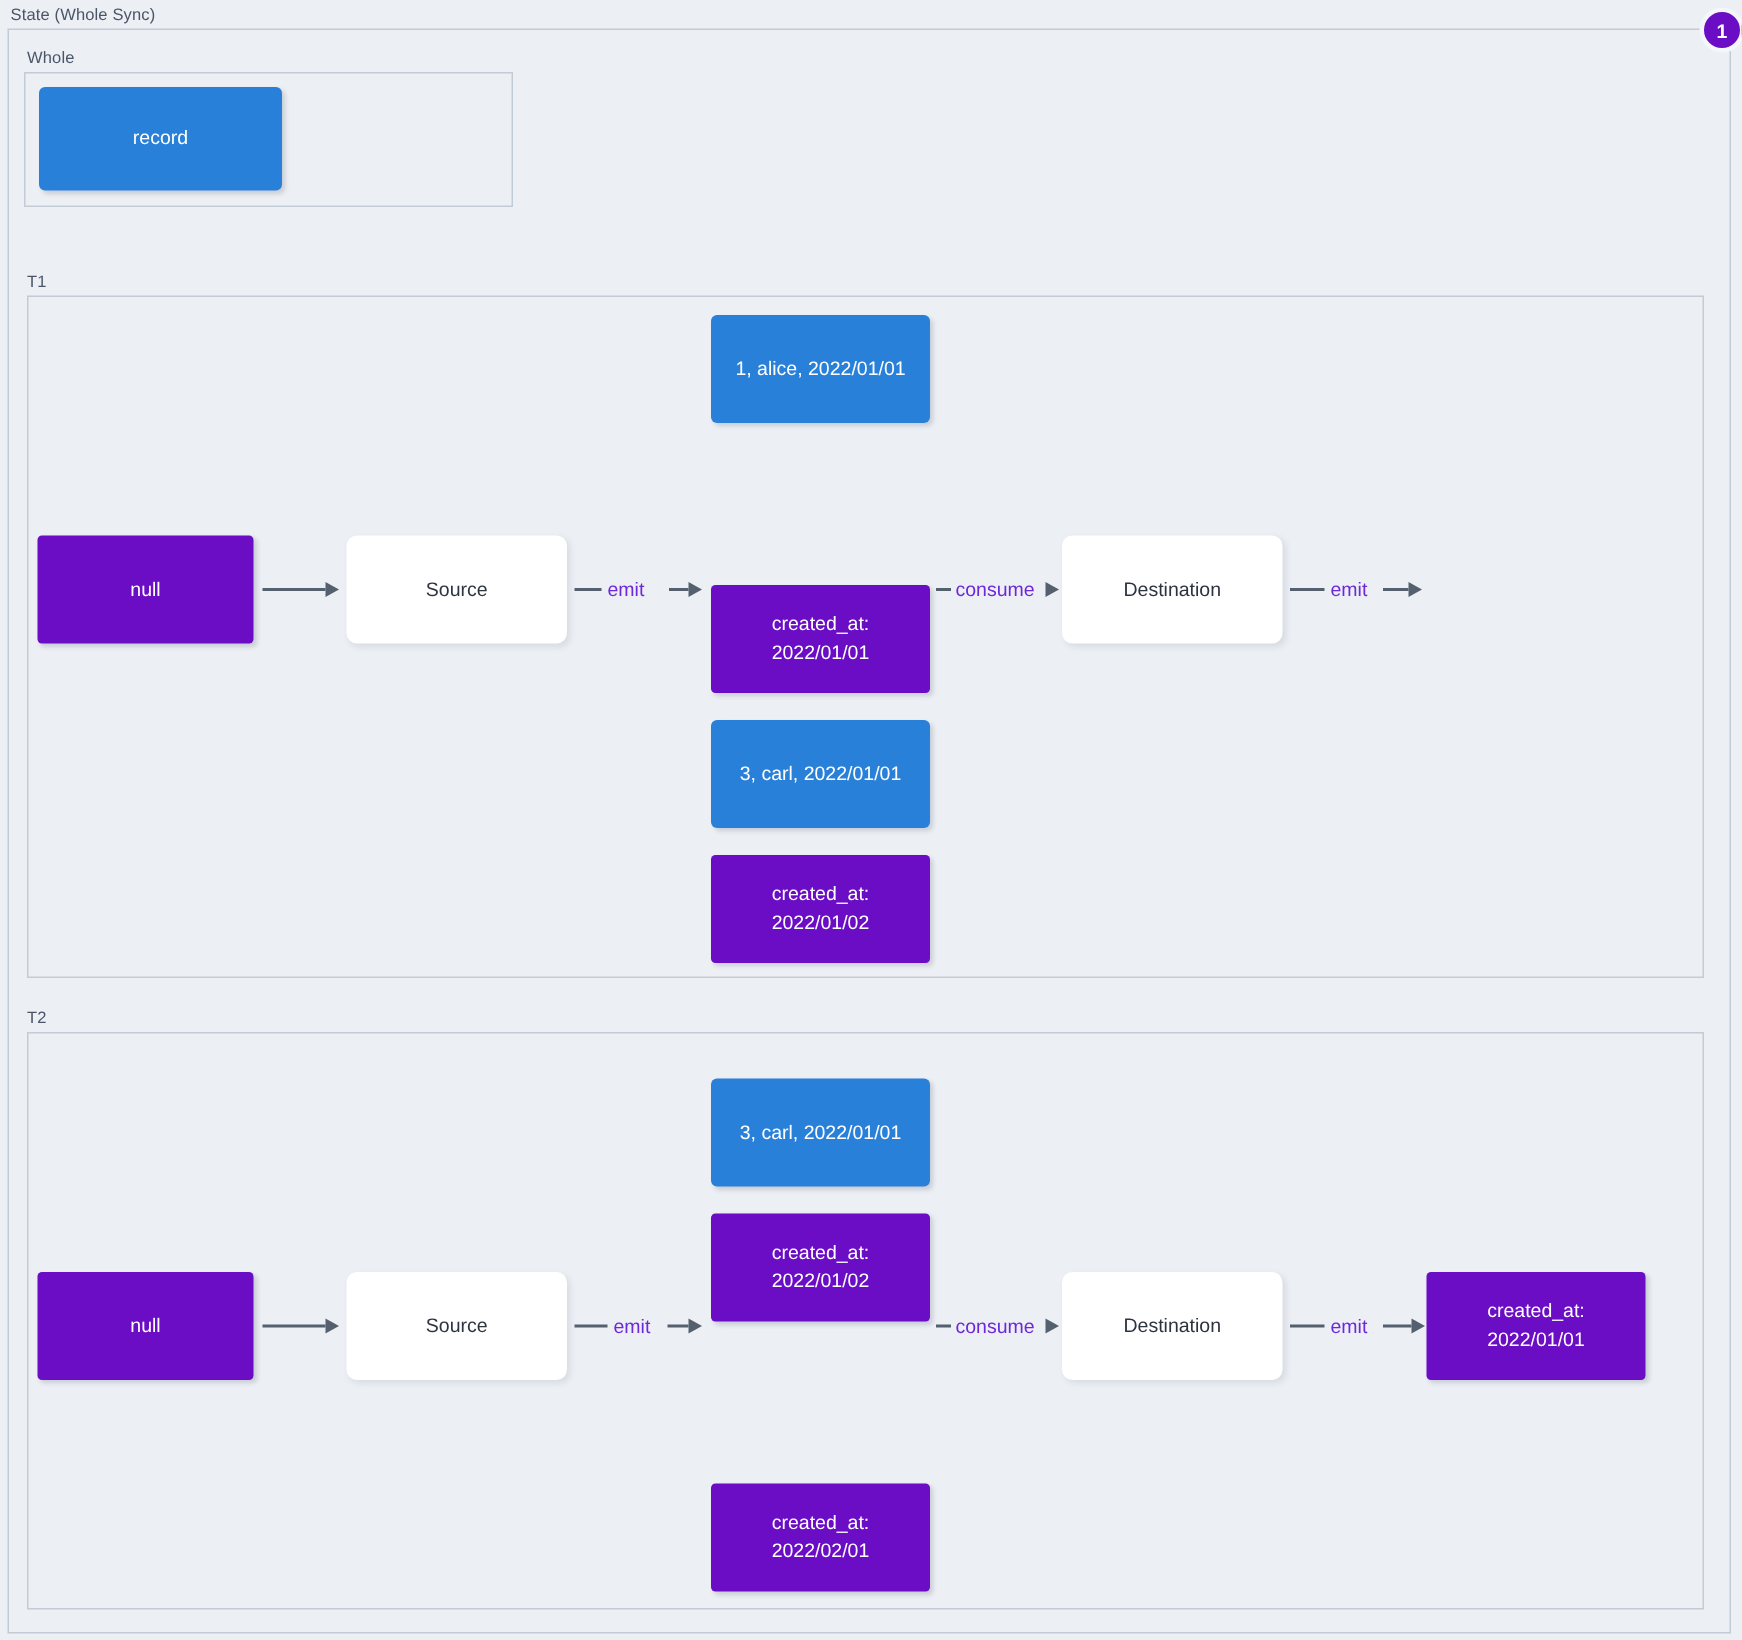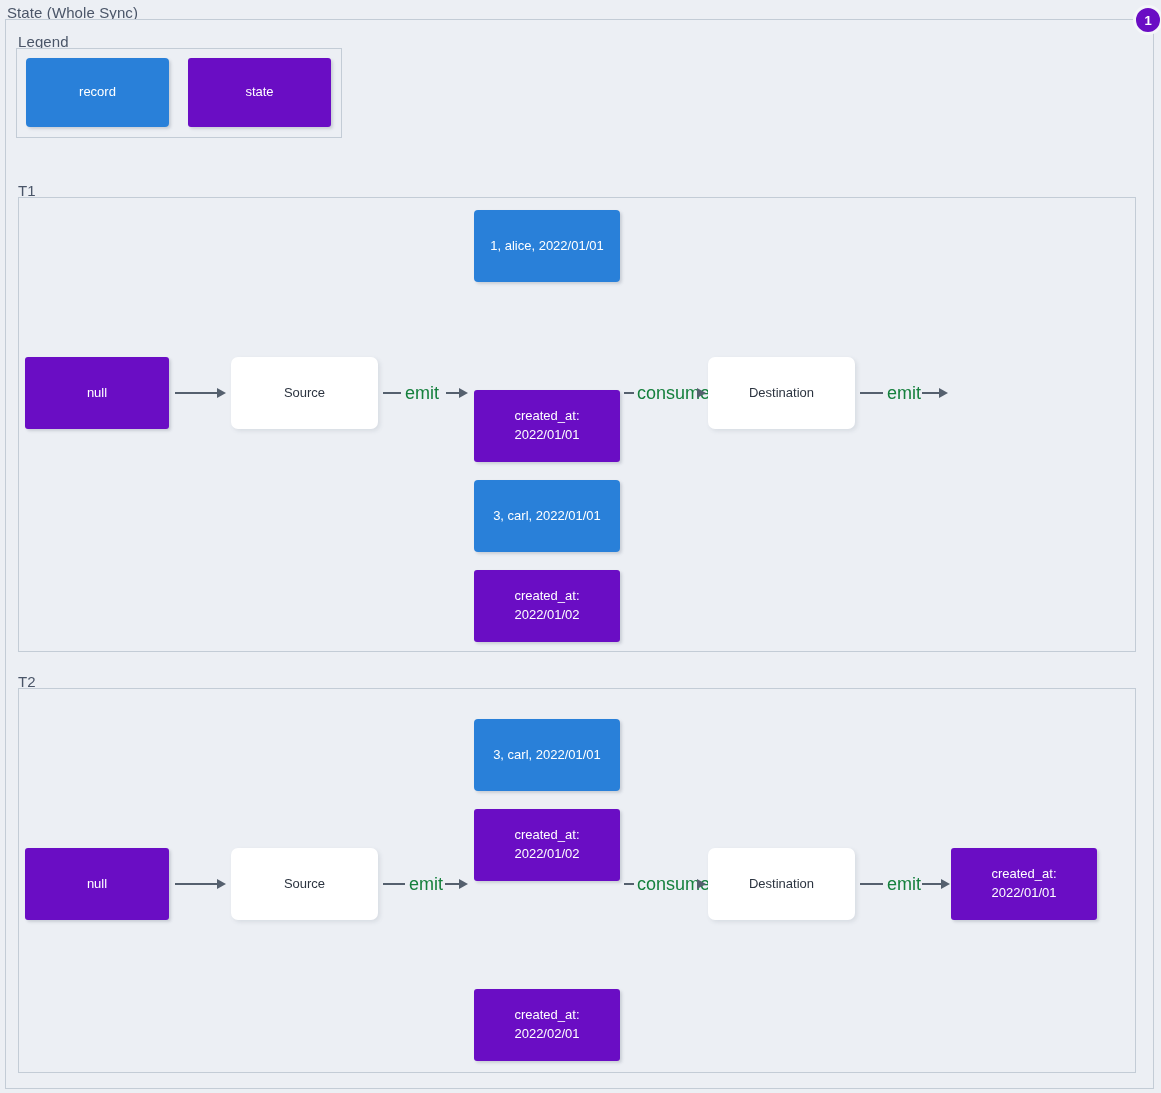--- a/index.html
+++ b/index.html
@@ -18,21 +18,21 @@
 
   
   .frame {
     position: absolute;
     border: 1px solid #c3ccd6;
     background: #eceff4;
     box-sizing: border-box;
   }
   .frame-label {
     position: absolute;
-    font-size: 15px;
+    font-size: 11px;
     color: #4a5568;
     white-space: nowrap;
     letter-spacing: .1px;
   }
 
   
   .node {
     position: absolute;
     box-sizing: border-box;
     display: flex;
@@ -74,22 +74,22 @@
     border-top: 5.5px solid transparent;
     border-bottom: 5.5px solid transparent;
     border-left: 9px solid #55606e;
     top: 50%;
     transform: translateY(-50%);
   }
   .edge-label {
     position: absolute;
     top: 50%;
     transform: translateY(-50%);
-    font-size: 18px;
-    color: #15803d;
+    font-size: 13px;
+    color: #6d28d9;
     background: #eceff4;
     padding: 0 2px;
     white-space: nowrap;
     line-height: 1;
   }
 
   
   .badge {
     position: absolute;
     width: 30px;
@@ -108,28 +108,25 @@
 </style>
 </head>
 <body>
 
 <div id="canvas">
 
   <div class="frame-label" style="left:7px; top:4px;">State (Whole Sync)</div>
 
   <div class="frame" style="left:5px; top:19px; width:1149px; height:1070px;"></div>
 
-  <div class="frame-label" style="left:18px; top:33px;">Legend</div>
+  <div class="frame-label" style="left:18px; top:33px;">Whole</div>
   <div class="frame" style="left:16px; top:48px; width:326px; height:90px;"></div>
 
-  <div class="node record" style="left:26px; top:58px; width:143px; height:69px;">
+  <div class="node record" style="left:26px; top:58px; width:162px; height:69px;">
     <span>record</span>
-  </div>
-  <div class="node state" style="left:188px; top:58px; width:143px; height:69px;">
-    <span>state</span>
   </div>
 
   <div class="frame-label" style="left:18px; top:182px;">T1</div>
   <div class="frame" style="left:18px; top:197px; width:1118px; height:455px;"></div>
 
   <div class="node state" style="left:25px; top:357px; width:144px; height:72px;">
     <span>null</span>
   </div>
 
   <div class="edge" style="left:175px; top:373px; width:51px; height:40px;">

